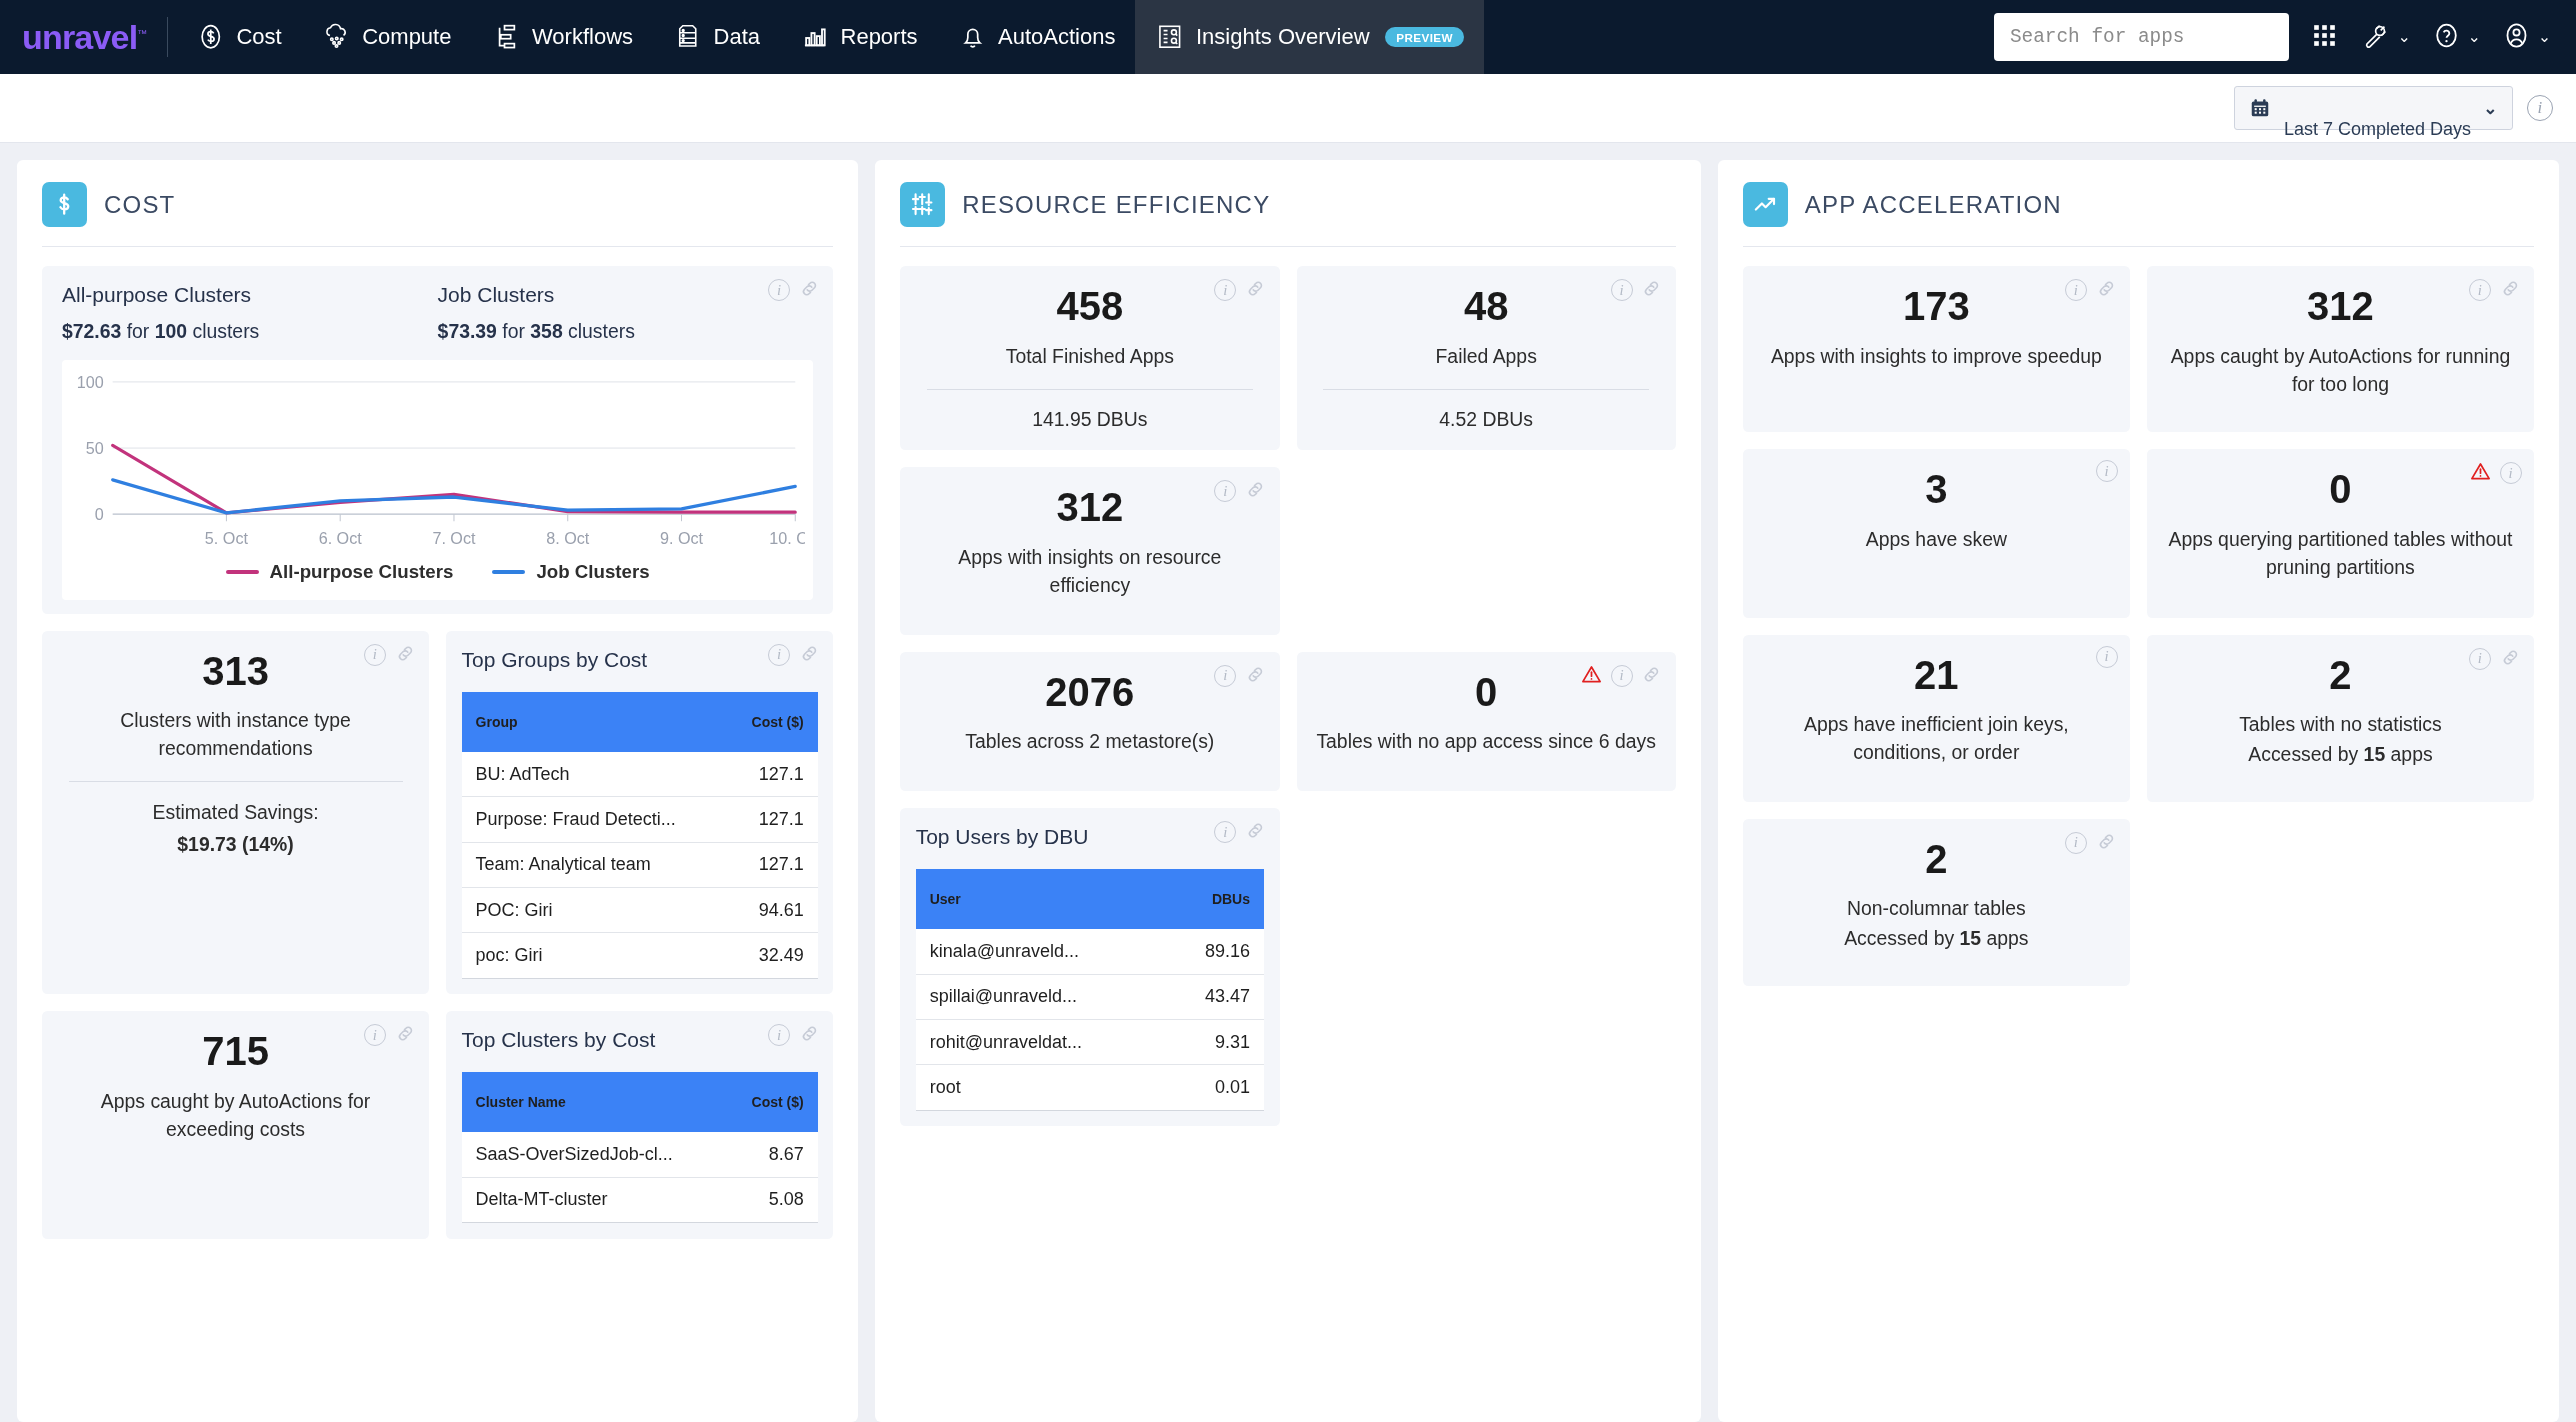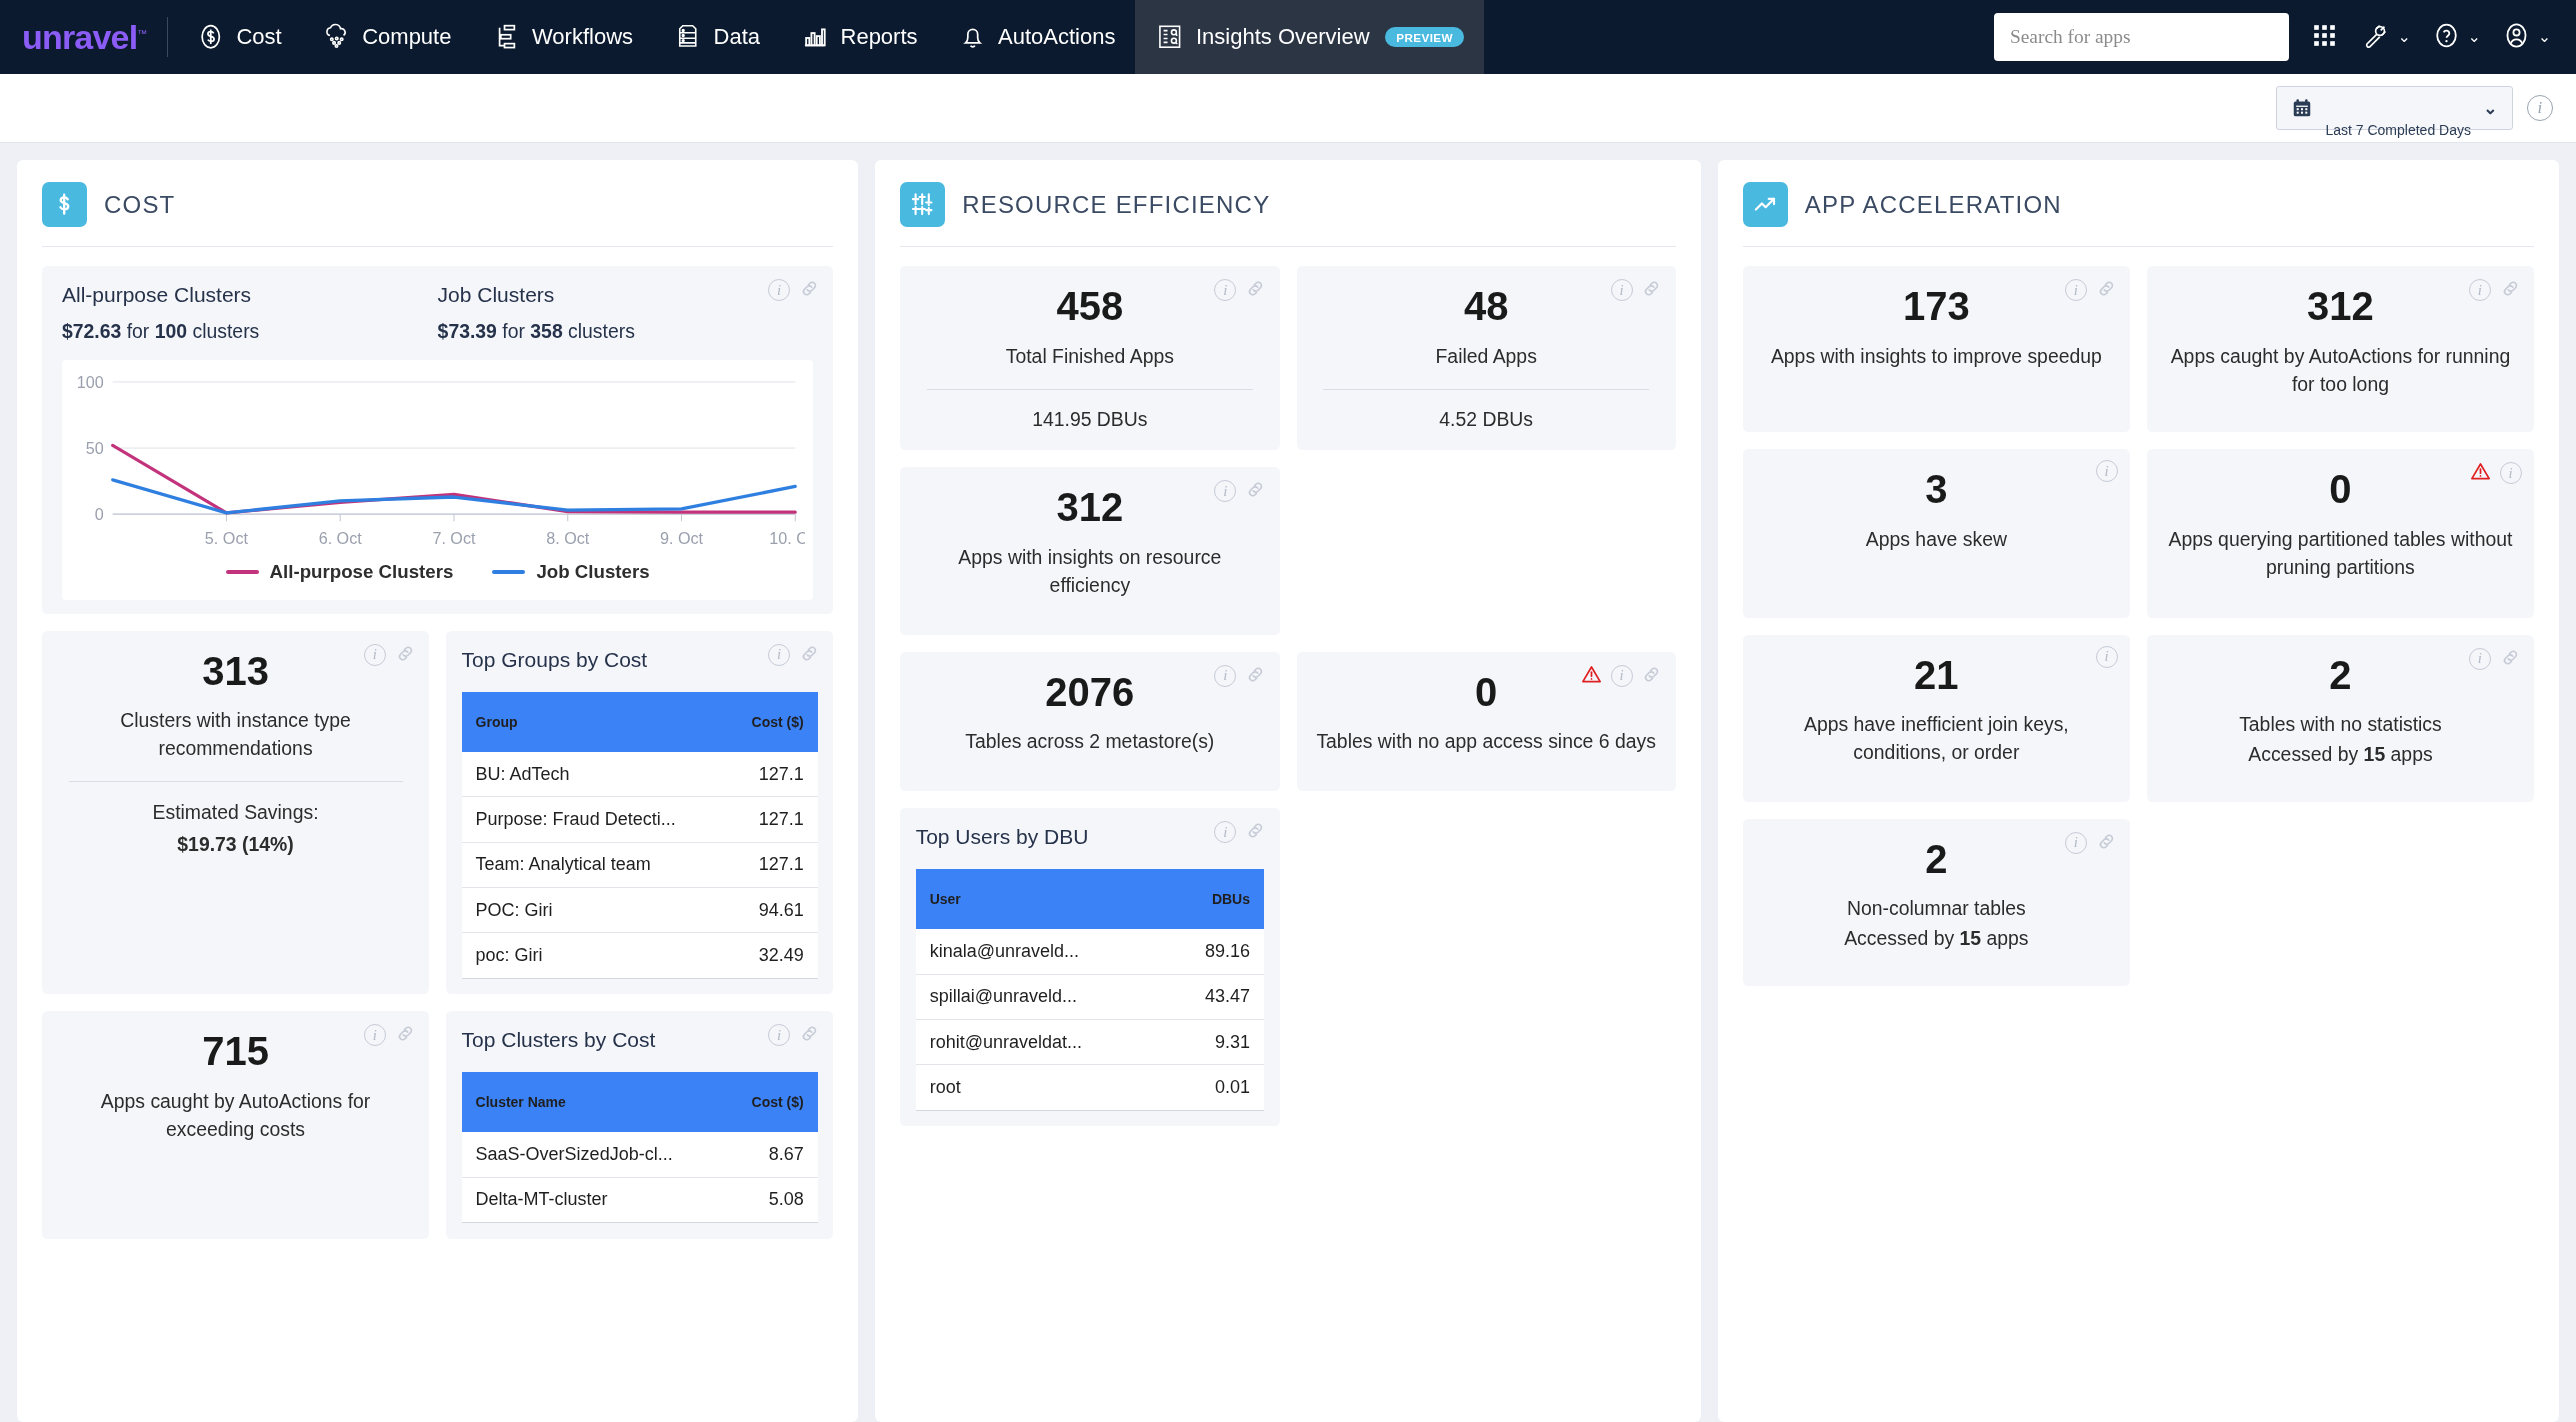--- a/index.html
+++ b/index.html
@@ -37,40 +37,40 @@
     border-radius:15.5px; padding:3.9px 11px; letter-spacing:0.4px; margin-left:4.7px;
   }
 
   .nav-right { margin-left:auto; display:flex; align-items:center; padding-right:25px; gap:20px; }
   .search-box {
     width:295px; height:48px; background:#fff; border-radius:3.9px;
     display:flex; align-items:center; padding:0 15.5px;
   }
   .search-box input {
     border:none; outline:none; width:100%; font-size:19.4px;
-    font-family:Liberation Serif, serif; color:#8b5cf6;
+    font-family:Liberation Mono, monospace; color:#8b5cf6;
   }
   .search-box input::placeholder { color:#8b8b8b; }
   .icon-btn { display:flex; align-items:center; gap:6.2px; color:#fff; cursor:pointer; }
   .icon-btn svg { width:31px; height:31px; }
   .caret { font-size:15.5px; line-height:1; }
 
   
   .subheader {
     height:69px; background:#ffffff; display:flex; align-items:center;
     justify-content:flex-end; padding-right:23px; gap:14px;
     border-bottom:0.8px solid #e3e6ed;
   }
   .date-picker {
     display:flex; align-items:center; gap:12.4px;
     background:#f5f6f9; border:0.8px solid #ced3de; border-radius:3.1px;
     height:44px; padding:0 14px; min-width:196px; cursor:pointer;
   }
   .date-picker .cal { width:22px; height:22px; }
-  .date-label { font-size:14px; color:#2b3c55; flex:1;margin-top:43px; }
+  .date-label { font-size:18px; color:#2b3c55; flex:1;margin-top:43px; }
   .dp-caret { font-size:17px; color:#2b3c55; font-weight:bold; }
   .info-circle-dark {
     width:26.4px; height:26.4px; border-radius:50%; border:1.6px solid #9aa3b2;
     color:#9aa3b2; font-size:17px; display:flex; align-items:center;
     justify-content:center; font-style:italic; font-family:"Liberation Serif",serif;
     cursor:pointer;
   }
 
   
   .board { display:flex; gap:17px; padding:17px 17px 0 17px; height:calc(1422px - 74px - 69px); }

